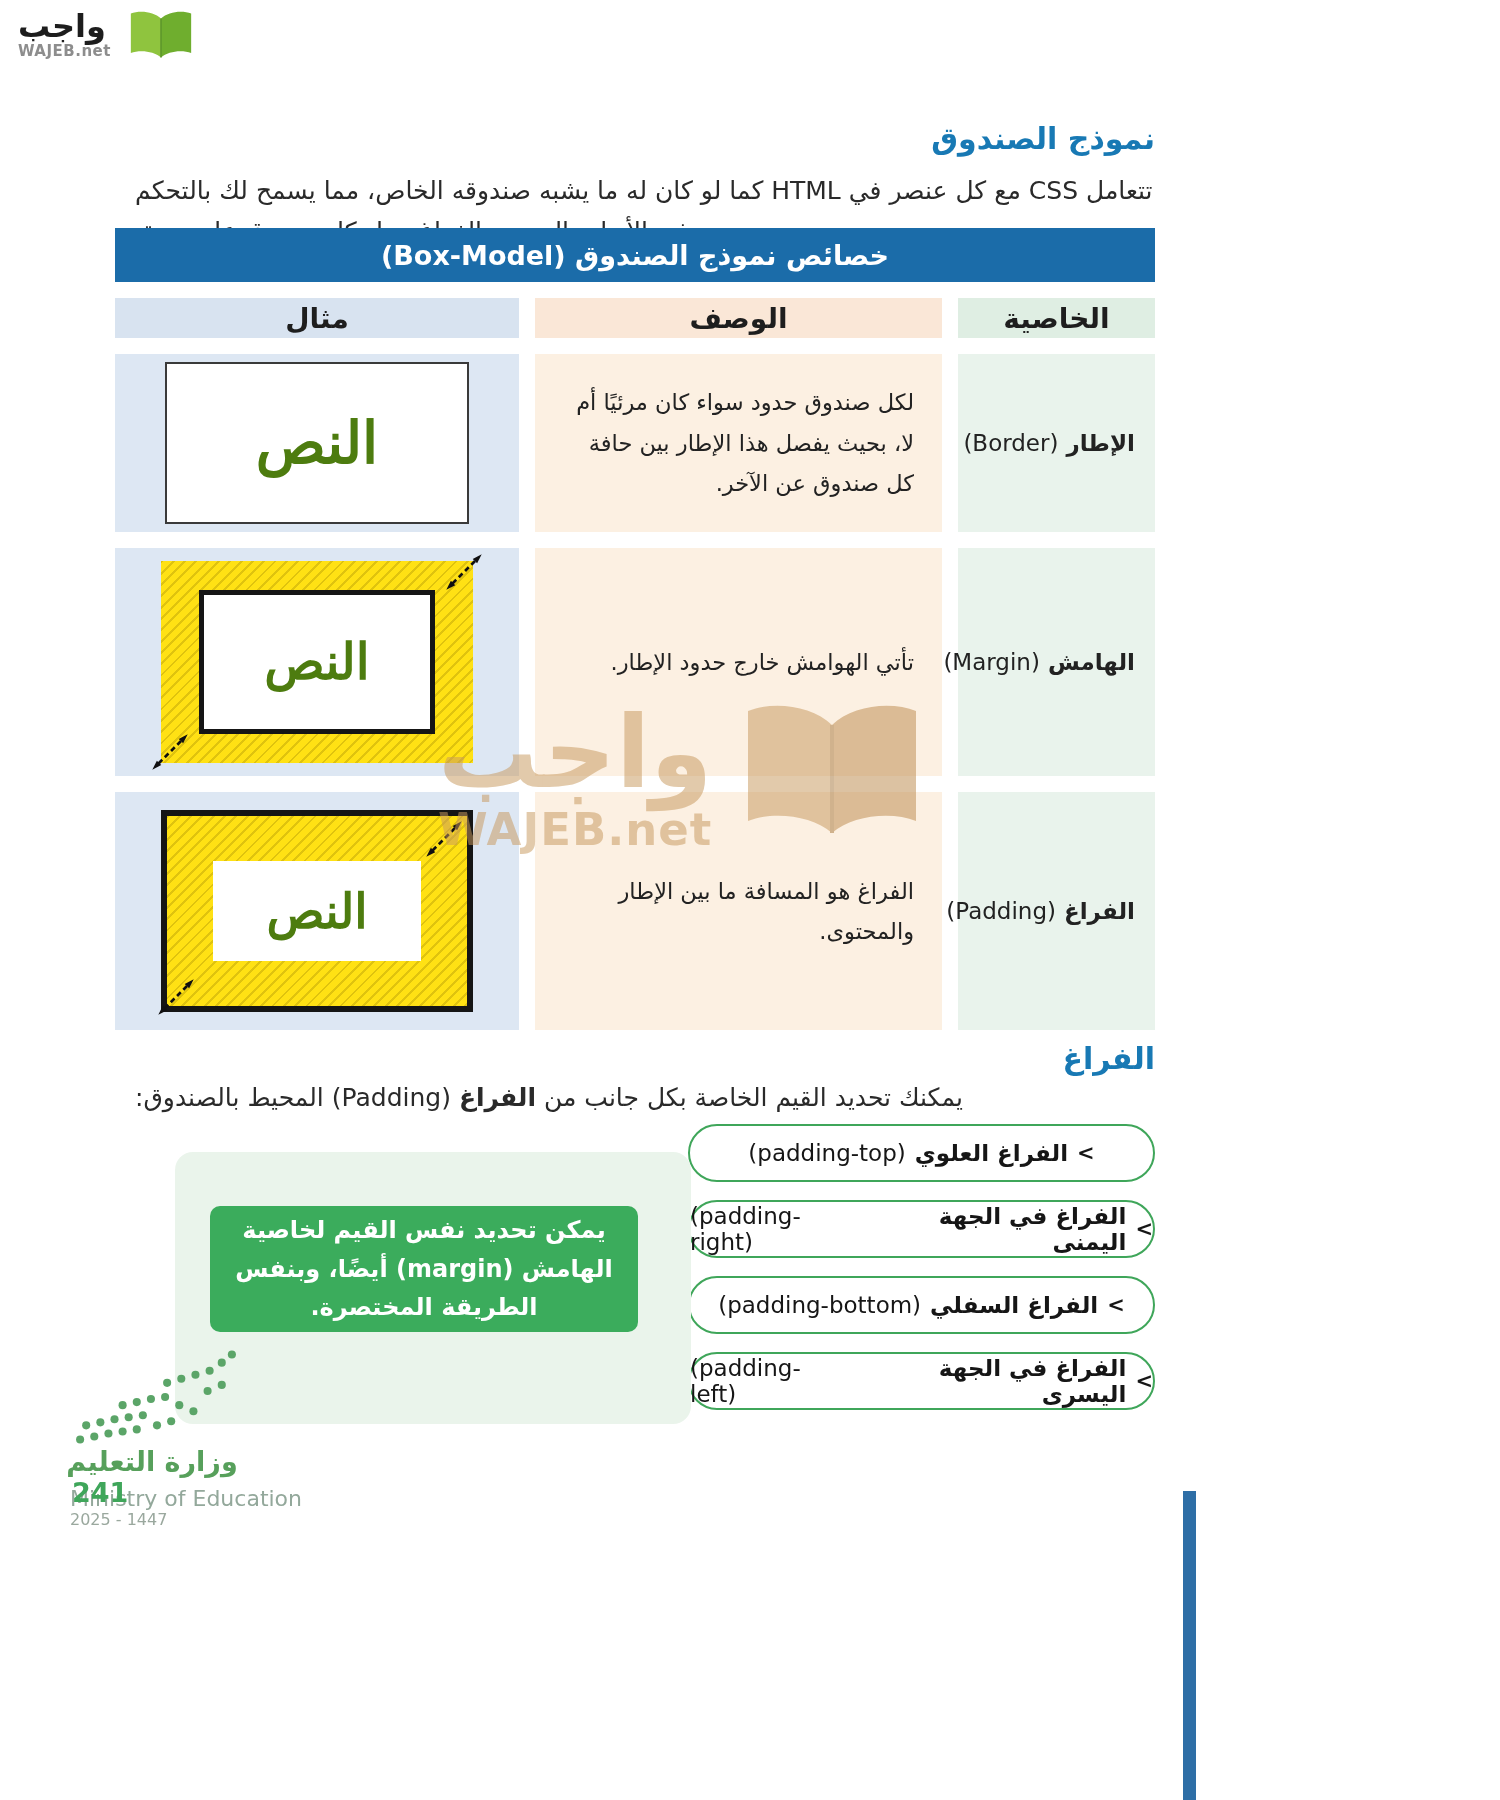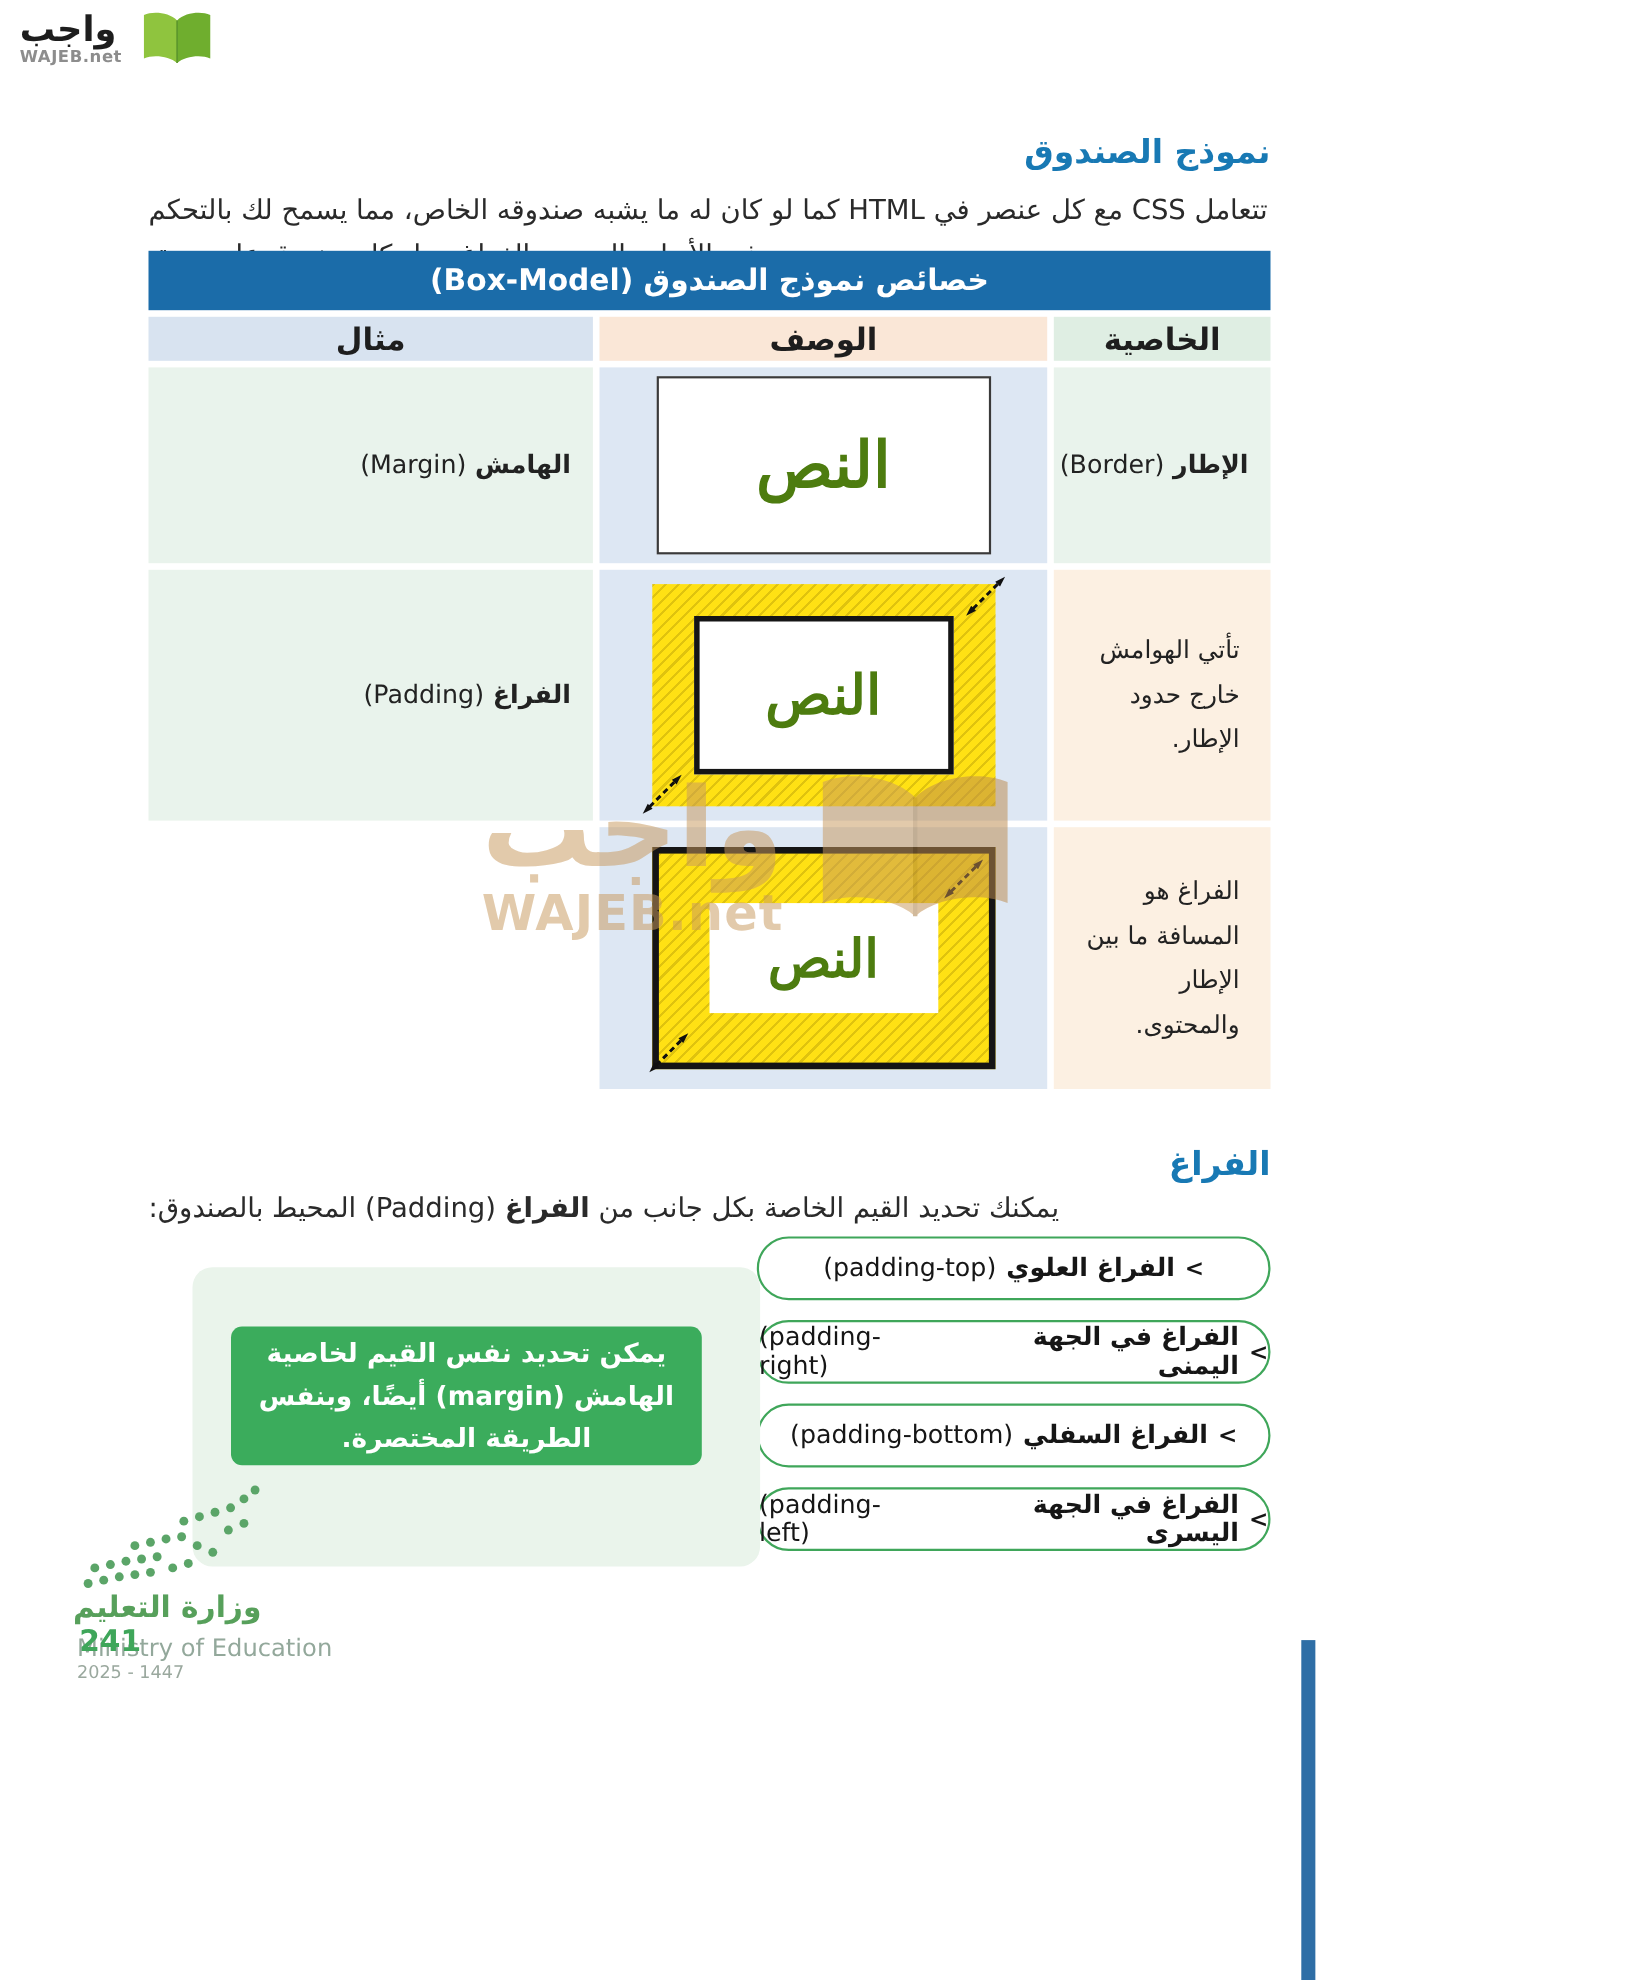--- a/index.html
+++ b/index.html
@@ -19,21 +19,21 @@
   .sec2-title{top:1016px;}
   .para{position:absolute;left:135px;width:1020px;direction:rtl;font-size:25px;line-height:1.62;color:#2a2a2a;text-align:left;}
   .intro{top:146px;}
   .sec2-para{top:1062px;margin-top:16px;}
   .b{font-weight:bold;}
   .ltr{direction:ltr;unicode-bidi:isolate;}
   
   .boxtable{
     position:absolute;left:135px;top:228px;width:1020px;direction:rtl;
     display:grid;grid-template-columns:197px 407px 404px;
-    grid-template-rows:54px 40px 178px 228px 238px;gap:6px;
+    grid-template-rows:54px 40px 178px 228px 238px;gap:16px;
   }
   .t-title{grid-column:1/-1;background:#1B6CA9;color:#fff;display:flex;align-items:center;justify-content:center;
     font-size:27px;font-weight:bold;}
   .th{display:flex;align-items:center;justify-content:center;font-size:28px;font-weight:bold;color:#1e1e1e;}
   .th-prop{background:#DFEEE3;}
   .th-desc{background:#FAE7D7;}
   .th-ex{background:#D8E3F0;}
   .cell-prop{background:#E9F3EC;display:flex;align-items:center;justify-content:flex-start;gap:8px;
     padding:0 20px;font-size:23px;}
   .prop-ar{font-weight:bold;}
@@ -122,20 +122,23 @@
   <div class="boxtable">
     <div class="t-title">خصائص نموذج الصندوق (Box-Model)</div>
 
     <div class="th th-prop">الخاصية</div>
     <div class="th th-desc">الوصف</div>
     <div class="th th-ex">مثال</div>
 
     <div class="cell-prop">
       <span class="prop-ar">الإطار</span>
       <span class="ltr">(Border)</span>
+    </div>
+    <div class="cell-desc">
+      <span>لكل صندوق حدود سواء كان مرئيًا أم لا، بحيث يفصل هذا الإطار بين حافة كل صندوق عن الآخر.</span>
     </div>
     <div class="cell-ex">
       <div class="demo1">
         <span class="demo-text">النص</span>
       </div>
     </div>
 
     <div class="cell-prop">
       <span class="prop-ar">الهامش</span>
       <span class="ltr">(Margin)</span>

